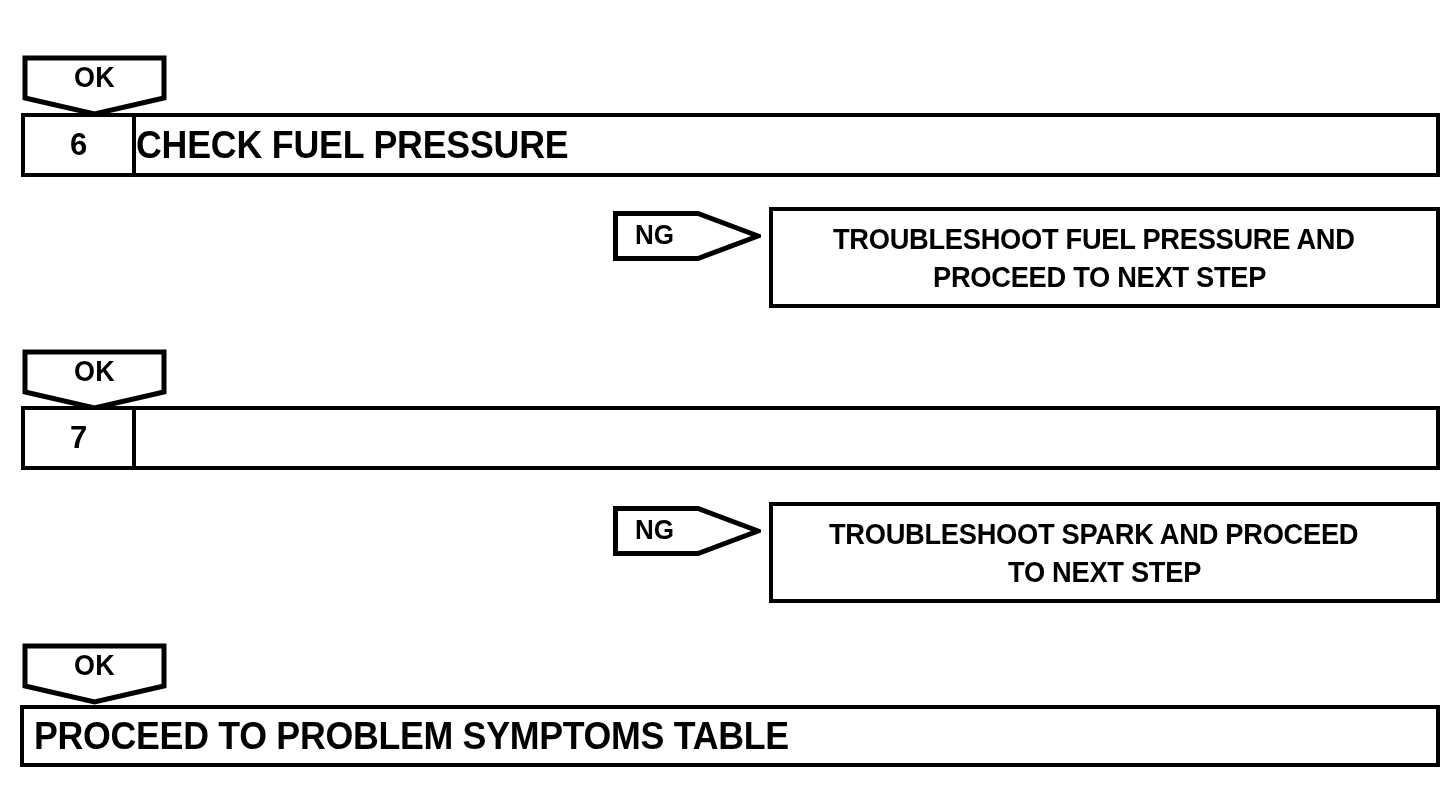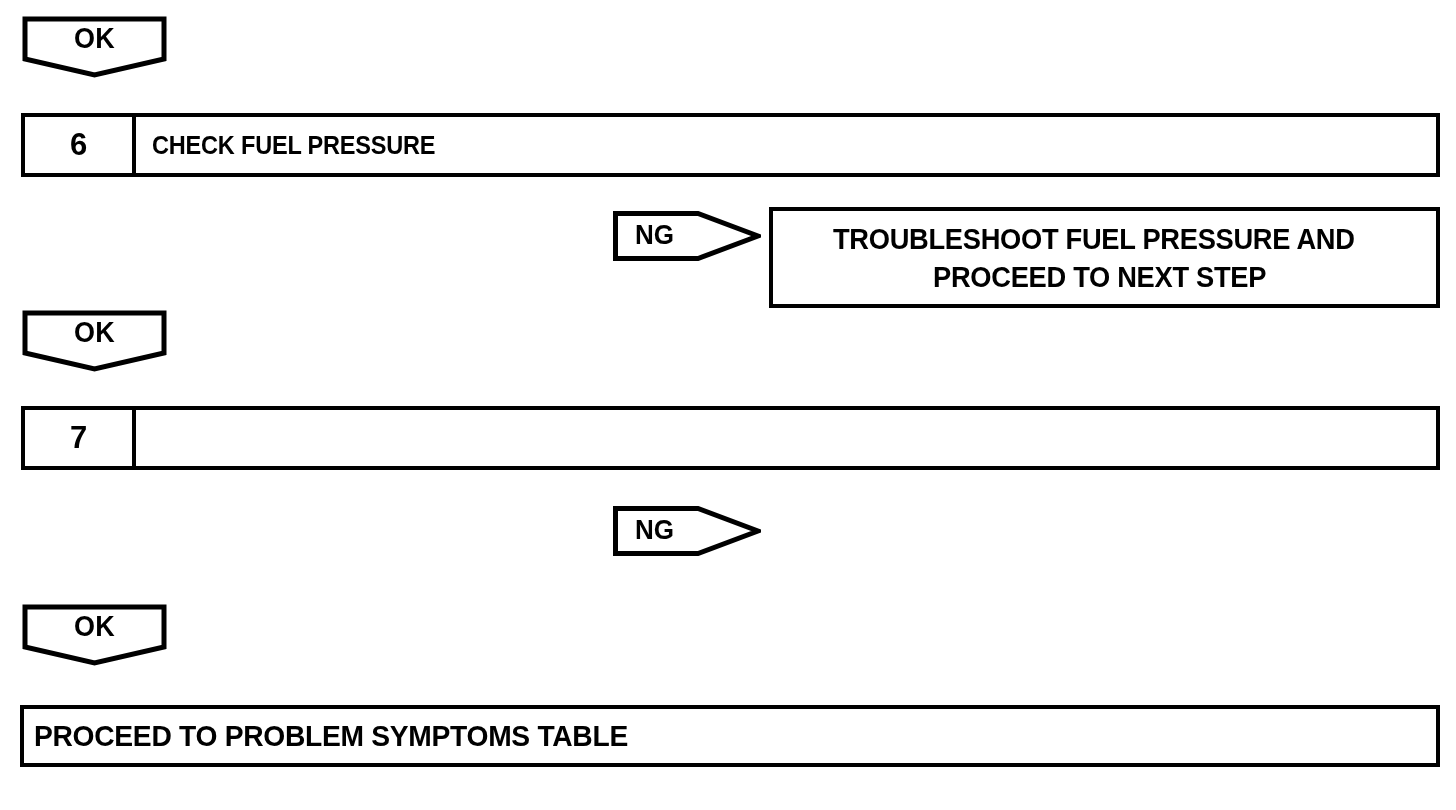--- a/index.html
+++ b/index.html
@@ -18,20 +18,21 @@
     height: 810px;
     background: #ffffff;
     overflow: hidden;
   }
 
   
   .ok-shape {
     position: absolute;
     width: 128px;
     height: 62px;
+    margin-top: 39px;
   }
   .ok-shape svg {
     position: absolute;
     left: 0;
     top: 0;
     display: block;
   }
   .ok-label {
     position: absolute;
     left: 0;
@@ -64,22 +65,22 @@
     align-items: center;
     justify-content: center;
     font-size: 31px;
     font-weight: bold;
     font-family: "Liberation Sans", sans-serif;
   }
   .step-title {
     flex: 1;
     display: flex;
     align-items: center;
-    padding-left: 16px;
-    font-size: 25px;
+    padding-left: 0;
+    font-size: 38px;
     font-weight: bold;
     letter-spacing: -0.2px;
     font-family: "Liberation Sans", sans-serif;
     transform-origin: left center;
   }
   .step-title span {
     display: inline-block;
     transform: scaleX(0.94);
     transform-origin: left center;
     white-space: nowrap;
@@ -137,21 +138,21 @@
   .final-box {
     position: absolute;
     border: 4px solid #000000;
     background: #ffffff;
     box-sizing: border-box;
     display: flex;
     align-items: center;
     padding-left: 10px;
   }
   .final-box .line {
-    font-size: 30px;
+    font-size: 38px;
     font-weight: bold;
     letter-spacing: -0.3px;
     font-family: "Liberation Sans", sans-serif;
     white-space: nowrap;
   }
   .final-box .line span {
     display: inline-block;
     transform: scaleX(0.94);
     transform-origin: left center;
   }
@@ -202,20 +203,28 @@
     <div class="step-num">7</div>
   </div>
 
   <div class="ng-arrow" style="left:613px; top:506px;">
     <svg width="148" height="50" viewBox="0 0 148 50">
       <polygon points="2.5,2.5 85,2.5 145,25 85,47.5 2.5,47.5" fill="#ffffff" stroke="#000000" stroke-width="5" stroke-linejoin="miter"></polygon>
     </svg>
     <div class="ng-label">NG</div>
   </div>
 
+  <div class="result-box" style="left:769px; top:502px; width:671px; height:101px;">
+    <div class="line">
+      <span>TROUBLESHOOT SPARK AND PROCEED</span>
+    </div>
+    <div class="line">
+      <span>TO NEXT STEP</span>
+    </div>
+  </div>
 
   <div class="ok-shape" style="left:22px; top:604px;">
     <svg width="145" height="62" viewBox="0 0 145 62">
       <polygon points="3,3 142,3 142,43 72.5,59 3,43" fill="#ffffff" stroke="#000000" stroke-width="5" stroke-linejoin="miter"></polygon>
     </svg>
     <div class="ok-label">OK</div>
   </div>
 
   <div class="final-box" style="left:20px; top:705px; width:1420px; height:62px;">
     <div class="line">

